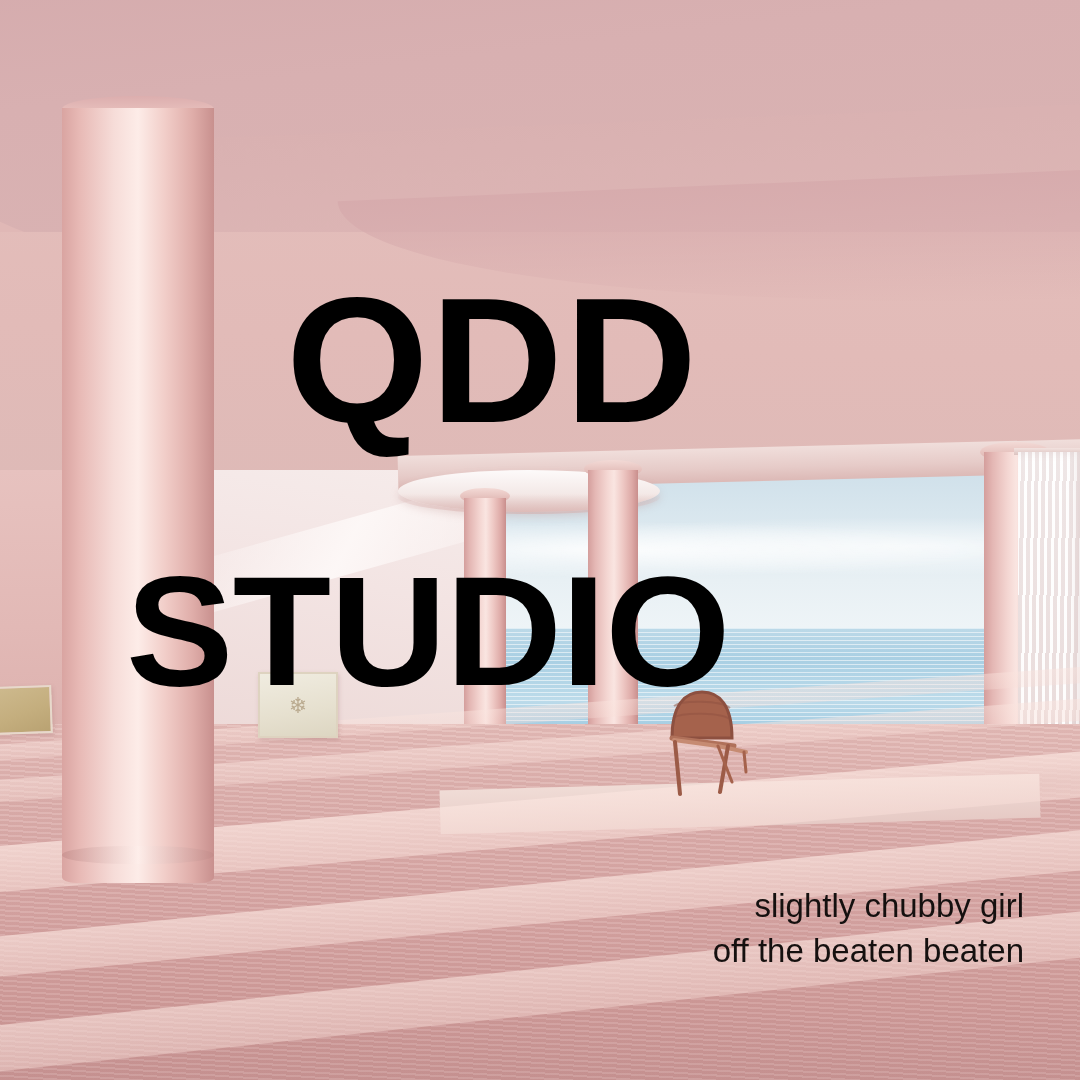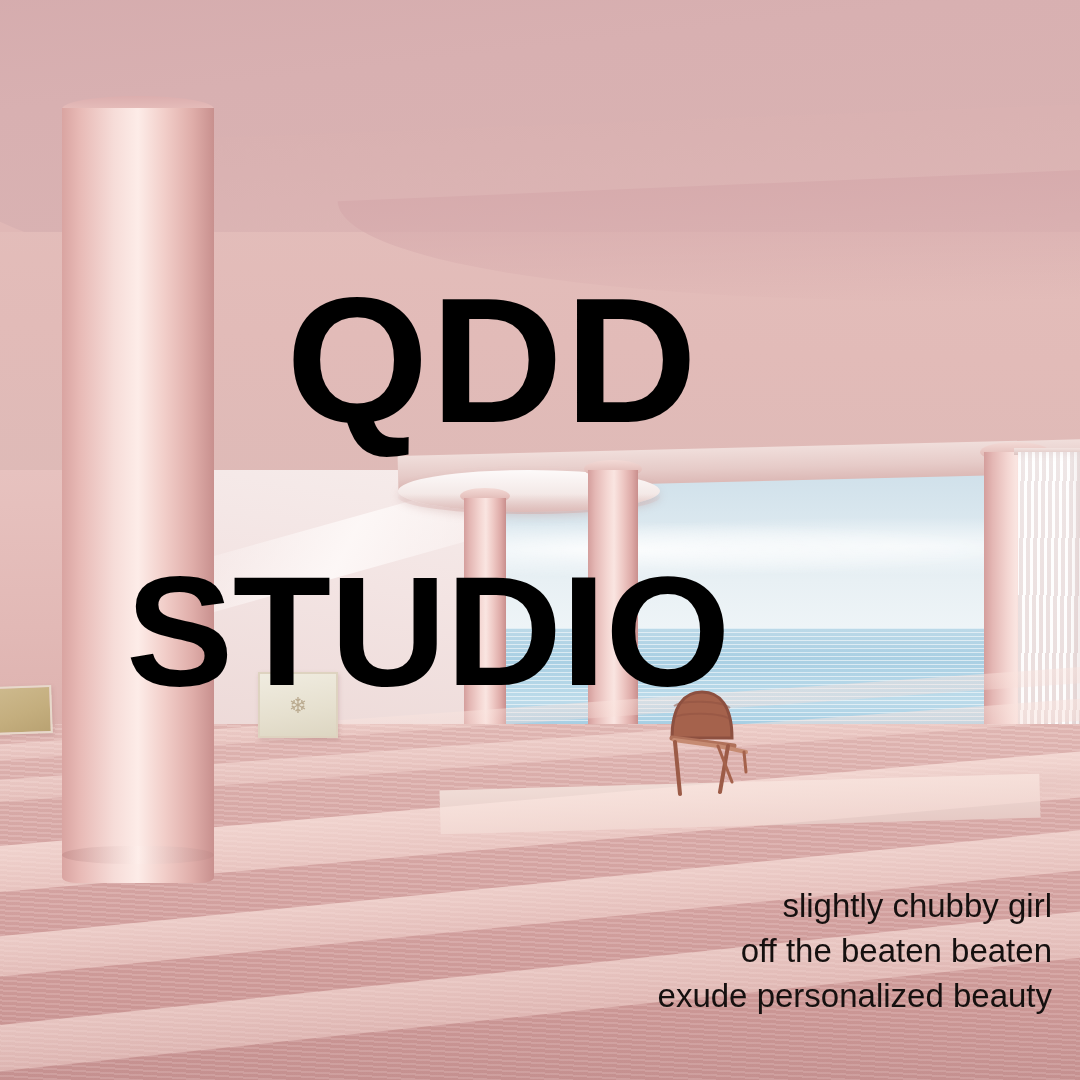--- a/index.html
+++ b/index.html
@@ -284,21 +284,21 @@
   #title-line-2 {
     left: 126px; top: 552px;
     font-size: 152px;
     letter-spacing: -0.005em;
     transform: scaleX(1.06) scaleY(1.03);
     transform-origin: left top;
   }
 
   .tagline {
     position: absolute;
-    right: 28px;
+    right: 56px;
     text-align: right;
     color: #15100f;
     font-size: 33px;
     line-height: 1.36;
     white-space: nowrap;
     font-family: "Liberation Sans", sans-serif;
     font-weight: 400;
   }
   #tagline { top: 884px; }
   .tagline div { display: block; }
@@ -376,16 +376,15 @@
 
   </div>
 
   <div class="title" id="title-line-1">QDD</div>
 
   <div class="title" id="title-line-2">STUDIO</div>
 
   <div class="tagline" id="tagline">
     <div>slightly chubby girl</div>
     <div>off the beaten beaten</div>
-    <div>exude personalized beauty</div>
   </div>
 
 </div>
 
 </body></html>

